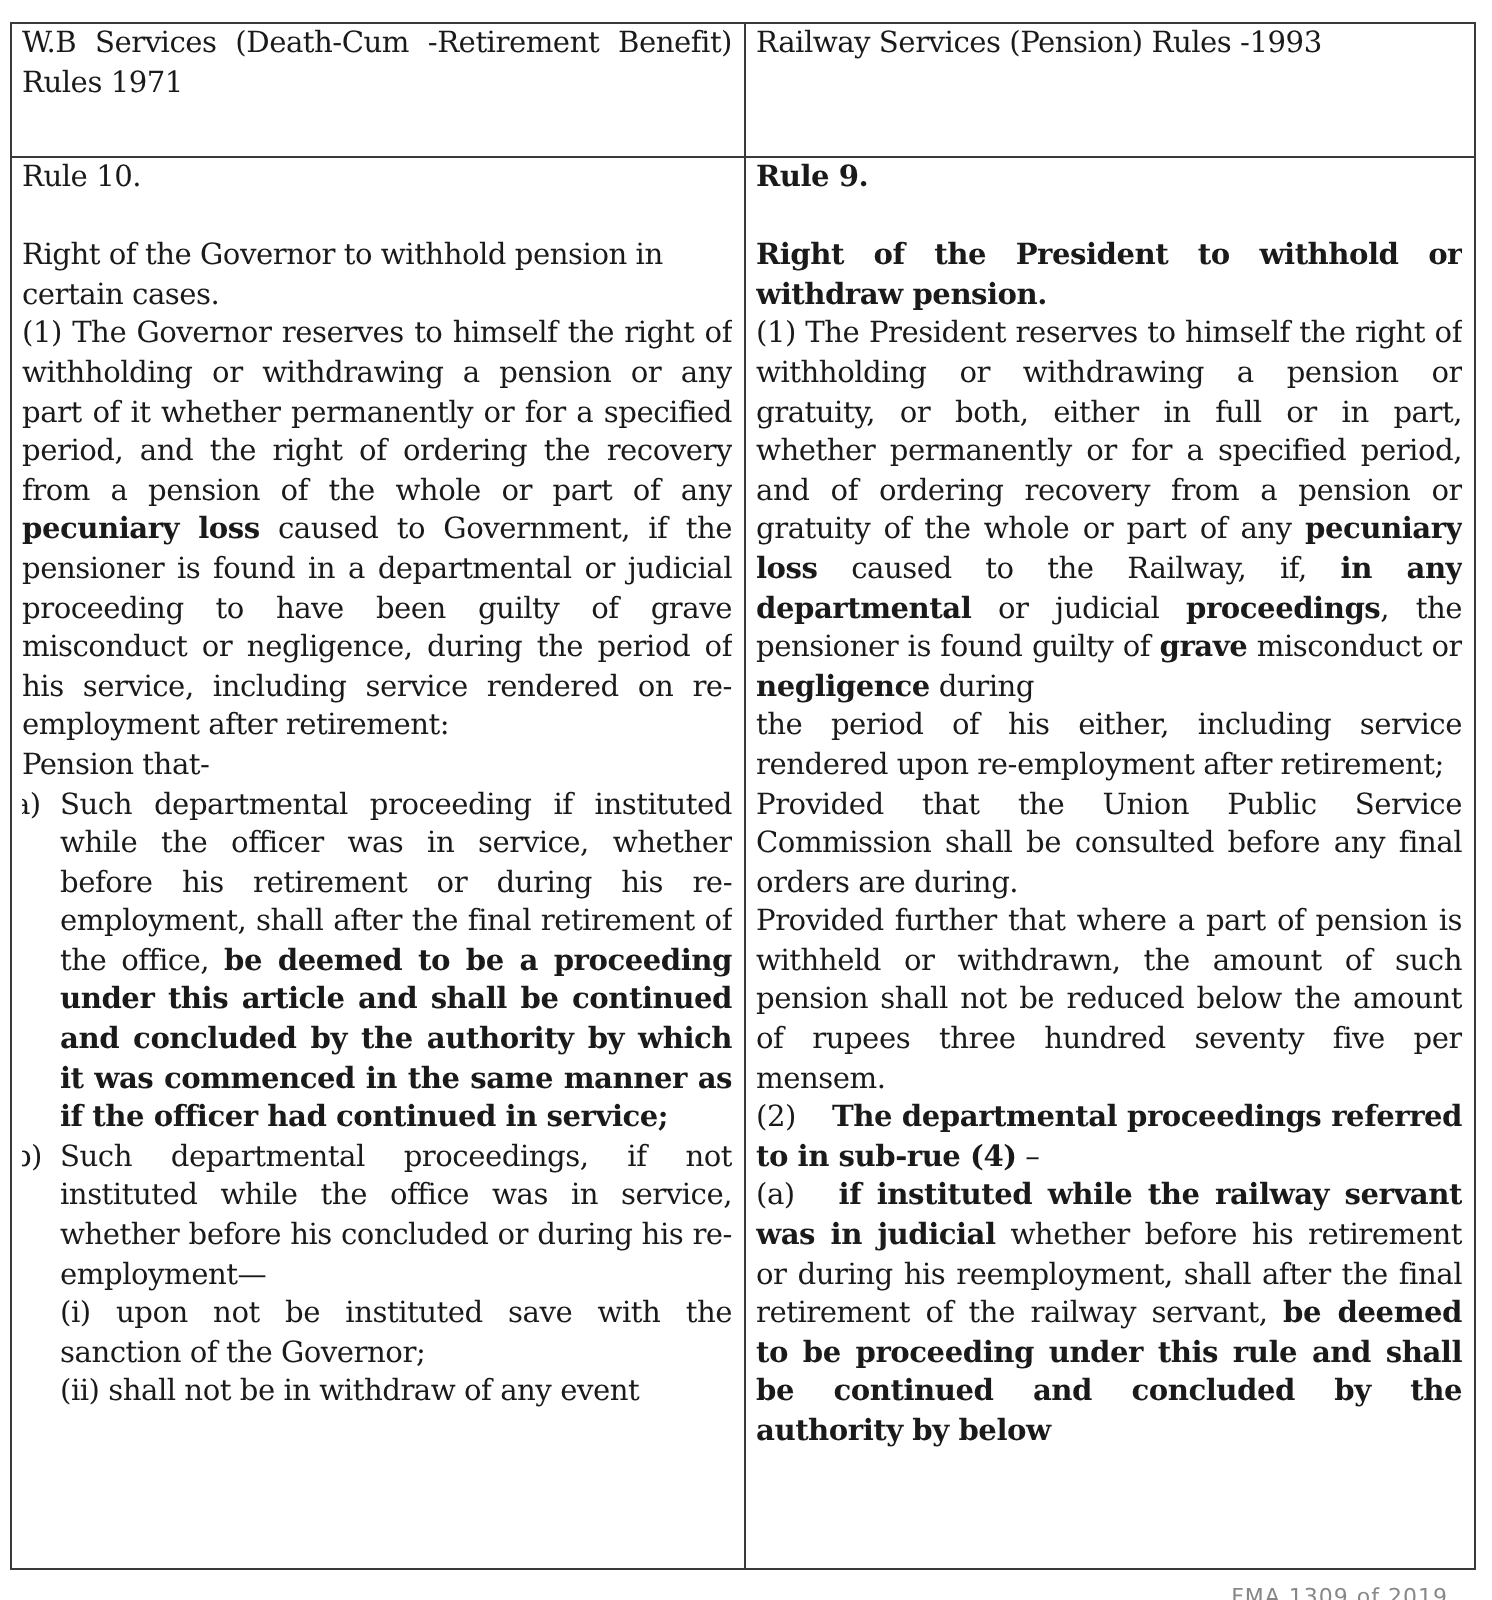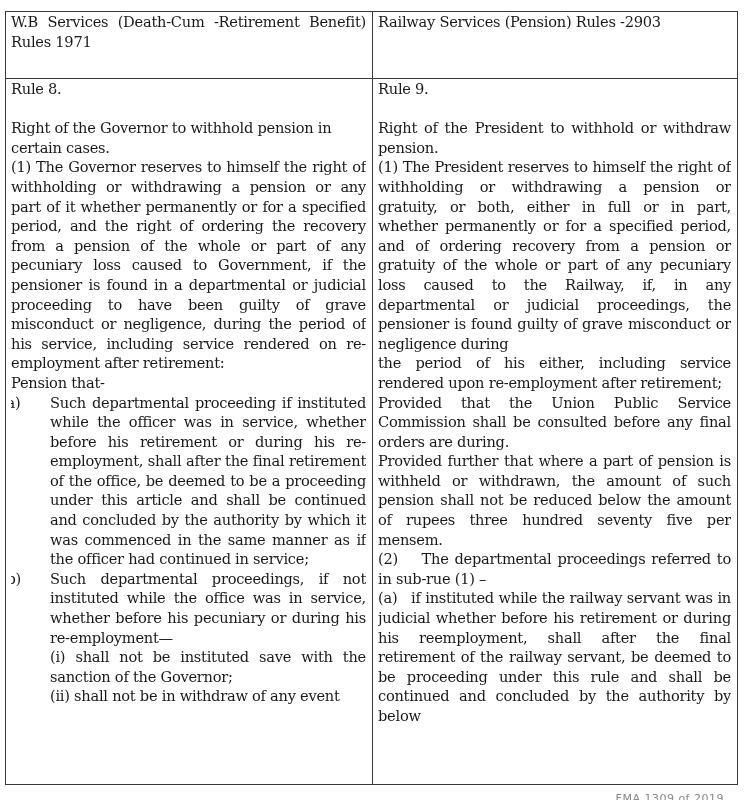--- a/index.html
+++ b/index.html
@@ -5,71 +5,71 @@
   html, body { margin:0; padding:0; background:#ffffff; }
   body { width:746px; height:800px; overflow:hidden; position:relative;
          font-family:"DejaVu Serif","Liberation Serif",serif; color:#1a1a1a; }
   .doc { position:absolute; left:5px; top:11px; width:733px; }
   table { border-collapse:collapse; width:733px; table-layout:fixed; }
   td { border:1px solid #3a3a3a; vertical-align:top; padding:0 6px 0 5px;
        font-size:14.6px; line-height:19.6px; letter-spacing:-0.25px; }
   td.left { width:355px; }
   .hdr td { height:66px; }
   .just { text-align:justify; }
-  b { font-weight:normal; }
+  b { font-weight:bold; }
   .gap { height:19.6px; }
   .item { display:flex; }
   .item .lbl { width:29px; flex:none; margin-left:-10px; }
-  .item .body { flex:1;margin-left:20px; }
+  .item .body { flex:1; }
   .body-content { height:705px; overflow:hidden; }
   .footer { position:absolute; right:22px; top:792px; font-family:"DejaVu Sans","Liberation Sans",sans-serif;
             font-size:11px; color:#888; letter-spacing:0.5px; }
 </style>
 </head>
 <body>
 
 <div class="doc">
   <table>
     <tbody>
         <tr class="hdr">
       <td class="left just"><span>W.B Services (Death-Cum -Retirement Benefit) Rules 1971</span></td>
-      <td class="right"><span>Railway Services (Pension) Rules -2903</span></td>
+      <td class="right"><span>Railway Services (Pension) Rules -1993</span></td>
     </tr>
     <tr>
       <td class="left">
         <div class="body-content">
-          <div>Rule 8.</div>
+          <div>Rule 10.</div>
           <div class="gap"></div>
           <div>Right of the Governor to withhold pension in certain cases.</div>
           <div class="just"><span>(1) The Governor reserves to himself the right of withholding or withdrawing a pension or any part of it whether permanently or for a specified period, and the right of ordering the recovery from a pension of the whole or part of any</span> <b>pecuniary loss</b> <span>caused to Government, if the pensioner is found in a departmental or judicial proceeding to have been guilty of grave misconduct or negligence, during the period of his service, including service rendered on re-employment after retirement:</span></div>
           <div>Pension that-</div>
           <div class="item">
             <span class="lbl">(a)</span>
             <div class="body just"><span>Such departmental proceeding if instituted while the officer was in service, whether before his retirement or during his re-employment, shall after the final retirement of the office,</span> <b>be deemed to be a proceeding under this article and shall be continued and concluded by the authority by which it was commenced in the same manner as if the officer had continued in service;</b></div>
           </div>
           <div class="item">
             <span class="lbl">(b)</span>
             <div class="body">
-              <div class="just">Such departmental proceedings, if not instituted while the office was in service, whether before his pecuniary or during his re-employment—</div>
-              <div class="just">(i) shall not be instituted save with the sanction of the Governor;</div>
+              <div class="just">Such departmental proceedings, if not instituted while the office was in service, whether before his concluded or during his re-employment—</div>
+              <div class="just">(i) upon not be instituted save with the sanction of the Governor;</div>
               <div class="just">(ii) shall not be in withdraw of any event</div>
             </div>
           </div>
         </div>
       </td>
       <td class="right">
         <div class="body-content">
           <div><b>Rule 9.</b></div>
           <div class="gap"></div>
           <div class="just"><b>Right of the President to withhold or withdraw pension.</b></div>
           <div class="just"><span>(1) The President reserves to himself the right of withholding or withdrawing a pension or gratuity, or both, either in full or in part, whether permanently or for a specified period, and of ordering recovery from a pension or gratuity of the whole or part of any</span> <b>pecuniary loss</b> <span>caused to the Railway, if,</span> <b>in any departmental</b> <span>or judicial</span> <b>proceedings</b><span>, the pensioner is found guilty of</span> <b>grave</b> <span>misconduct or</span> <b>negligence</b> <span>during</span></div>
           <div class="just">the period of his either, including service rendered upon re-employment after retirement;</div>
           <div class="just">Provided that the Union Public Service Commission shall be consulted before any final orders are during.</div>
           <div class="just">Provided further that where a part of pension is withheld or withdrawn, the amount of such pension shall not be reduced below the amount of rupees three hundred seventy five per mensem.</div>
-          <div class="just"><span>(2)</span>&nbsp;&nbsp;&nbsp; <b>The departmental proceedings referred to in sub-rue (1)</b><span> –</span></div>
+          <div class="just"><span>(2)</span>&nbsp;&nbsp;&nbsp; <b>The departmental proceedings referred to in sub-rue (4)</b><span> –</span></div>
           <div class="just"><span>(a)</span>&nbsp;&nbsp; <b>if instituted while the railway servant was in judicial</b> <span>whether before his retirement or during his reemployment, shall after the final retirement of the railway servant,</span> <b>be deemed to be proceeding under this rule and shall be continued and concluded by the authority by below</b></div>
         </div>
       </td>
     </tr>
   </tbody>
     </table>
 </div>
 <div class="footer">FMA 1309 of 2019</div>
 
 </body></html>

